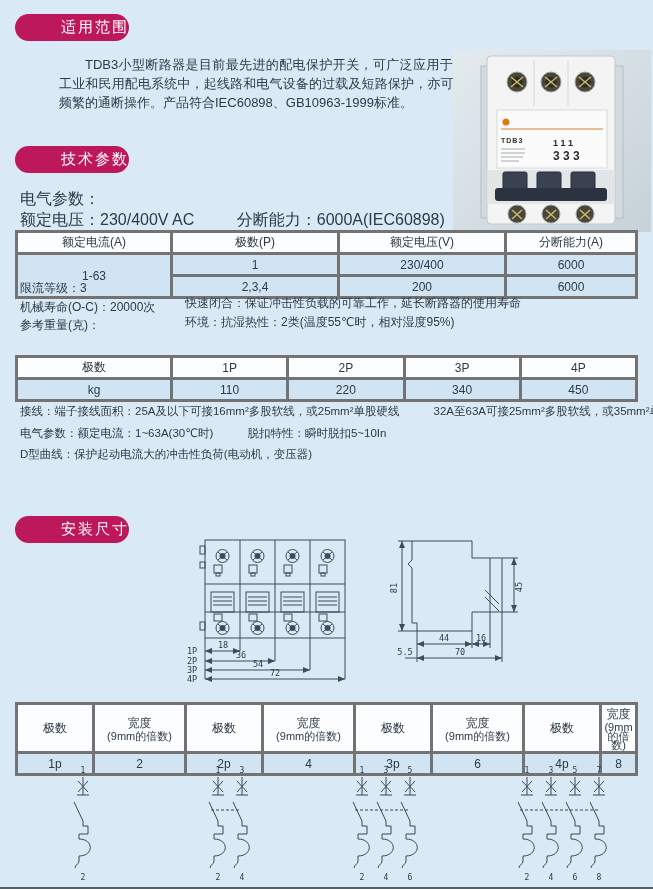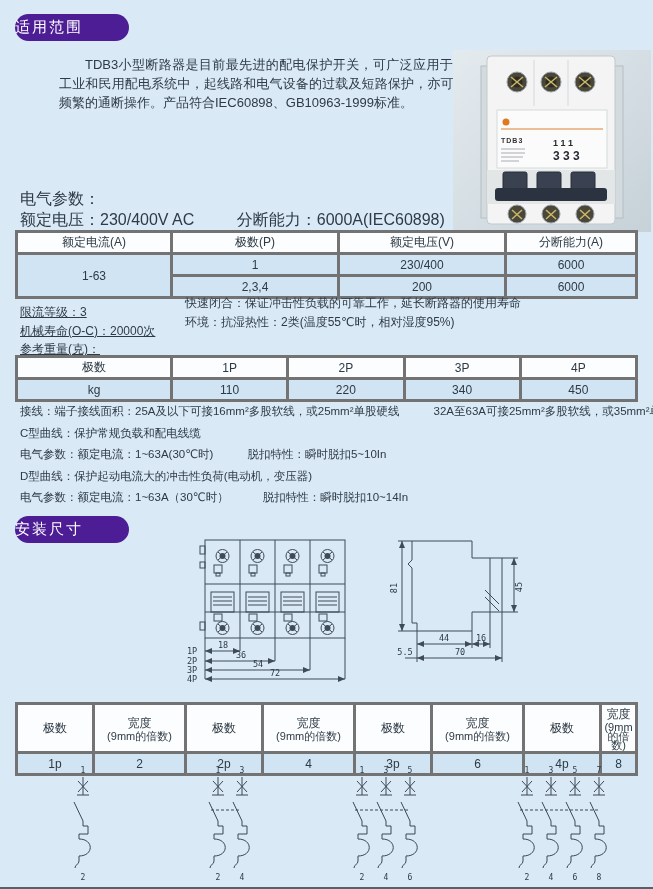--- a/index.html
+++ b/index.html
@@ -1,18 +1,18 @@
 <!DOCTYPE html>
 <html><head>
 <meta charset="utf-8">
 <style>
   html,body{margin:0;padding:0;}
   .page{position:relative;width:653px;height:889px;background:#d9eaf6;overflow:hidden;
         font-family:"Liberation Sans","DejaVu Sans",sans-serif;color:#2e3a45;}
-  .badge{position:absolute;width:114px;text-align:left;background:#4c1d95;color:#fff;
+  .badge{position:absolute;width:114px;text-align:right;background:#be185d;color:#fff;
          font-size:15px;padding:4px 0;border-radius:15px;letter-spacing:2px;}
   .para{position:absolute;left:20px;top:55px;width:434px;font-size:13px;line-height:19px;
         text-align:justify;text-indent:2em;margin-left:39px;}
   .textline{position:absolute;font-size:16px;white-space:nowrap;}
   .tbl{position:absolute;left:15px;width:623px;border-collapse:collapse;table-layout:fixed;}
   .tbl th,.tbl td{border:3px solid #737373;font-size:12px;font-weight:normal;
         text-align:center;padding:1px 2px;height:17px;}
   .tbl th{background:#fbfdfe;}
   .tbl td{background:#d0e4f3;}
   .hdr-sub{font-size:11px;line-height:9px;}
@@ -93,20 +93,21 @@
       <line x1="69" y1="160" x2="59" y2="169" stroke="#c8b868" stroke-width="1.5"></line>
       <circle cx="98" cy="164" r="9" fill="#4a4639" stroke="#9aa4aa"></circle>
       <line x1="93" y1="160" x2="103" y2="169" stroke="#c8b868" stroke-width="1.5"></line>
       <line x1="103" y1="160" x2="93" y2="169" stroke="#c8b868" stroke-width="1.5"></line>
       <circle cx="132" cy="164" r="9" fill="#4a4639" stroke="#9aa4aa"></circle>
       <line x1="127" y1="160" x2="137" y2="169" stroke="#c8b868" stroke-width="1.5"></line>
       <line x1="137" y1="160" x2="127" y2="169" stroke="#c8b868" stroke-width="1.5"></line>
     </g>
   </svg>
 
+  <div class="badge" style="left:15px;top:146px;">技术参数</div>
   <div class="textline" style="left:20px;top:189px;">电气参数：</div>
   <div class="textline" style="left:20px;top:210px;">
     <span>额定电压：230/400V AC</span>
     <span style="margin-left:38px;">分断能力：6000A(IEC60898)</span>
   </div>
 
   <table class="tbl" style="top:230px;">
     <tbody>
         <tr>
       <th style="width:148px;">额定电流(A)</th>
@@ -121,21 +122,21 @@
       <td>6000</td>
     </tr>
     <tr>
       <td>2,3,4</td>
       <td>200</td>
       <td>6000</td>
     </tr>
   </tbody>
     </table>
 
-  <div class="props" style="left:20px;top:303px;text-decoration:underline;">
+  <div class="props" style="left:20px;top:279px;">
     <div>限流等级：3</div>
     <div>机械寿命(O-C)：20000次</div>
     <div>参考重量(克)：</div>
   </div>
   <div class="props" style="left:185px;top:294px;">
     <div>快速闭合：保证冲击性负载的可靠工作，延长断路器的使用寿命</div>
     <div>环境：抗湿热性：2类(温度55℃时，相对湿度95%)</div>
   </div>
 
   <table class="tbl" style="top:355px;">
@@ -155,30 +156,24 @@
       <td>450</td>
     </tr>
   </tbody>
     </table>
 
   <div class="notes">
     <div class="note">
       <span class="l">接线：端子接线面积：25A及以下可接16mm²多股软线，或25mm²单股硬线</span><span class="r">32A至63A可接25mm²多股软线，或35mm²单股硬线</span>
     </div>
     <div class="note">
-      <span class="l">C型曲线：保护常规负载和配电线缆</span>
-    </div>
-    <div class="note">
       <span class="l">电气参数：额定电流：1~63A(30℃时)</span><span class="r">脱扣特性：瞬时脱扣5~10In</span>
     </div>
     <div class="note">
       <span class="l">D型曲线：保护起动电流大的冲击性负荷(电动机，变压器)</span>
-    </div>
-    <div class="note">
-      <span class="l">电气参数：额定电流：1~63A（30℃时）</span><span class="r">脱扣特性：瞬时脱扣10~14In</span>
     </div>
   </div>
 
   <div class="badge" style="left:15px;top:516px;">安装尺寸</div>
 
   <svg class="drawing" style="left:183px;top:536px;" width="172" height="152" viewBox="0 0 172 152">
     <defs>
       <marker id="ar1" markerWidth="8" markerHeight="6" refX="7" refY="3" orient="auto-start-reverse">
         <path d="M0,0 L7,3 L0,6 z" class="fillda"></path>
       </marker>

